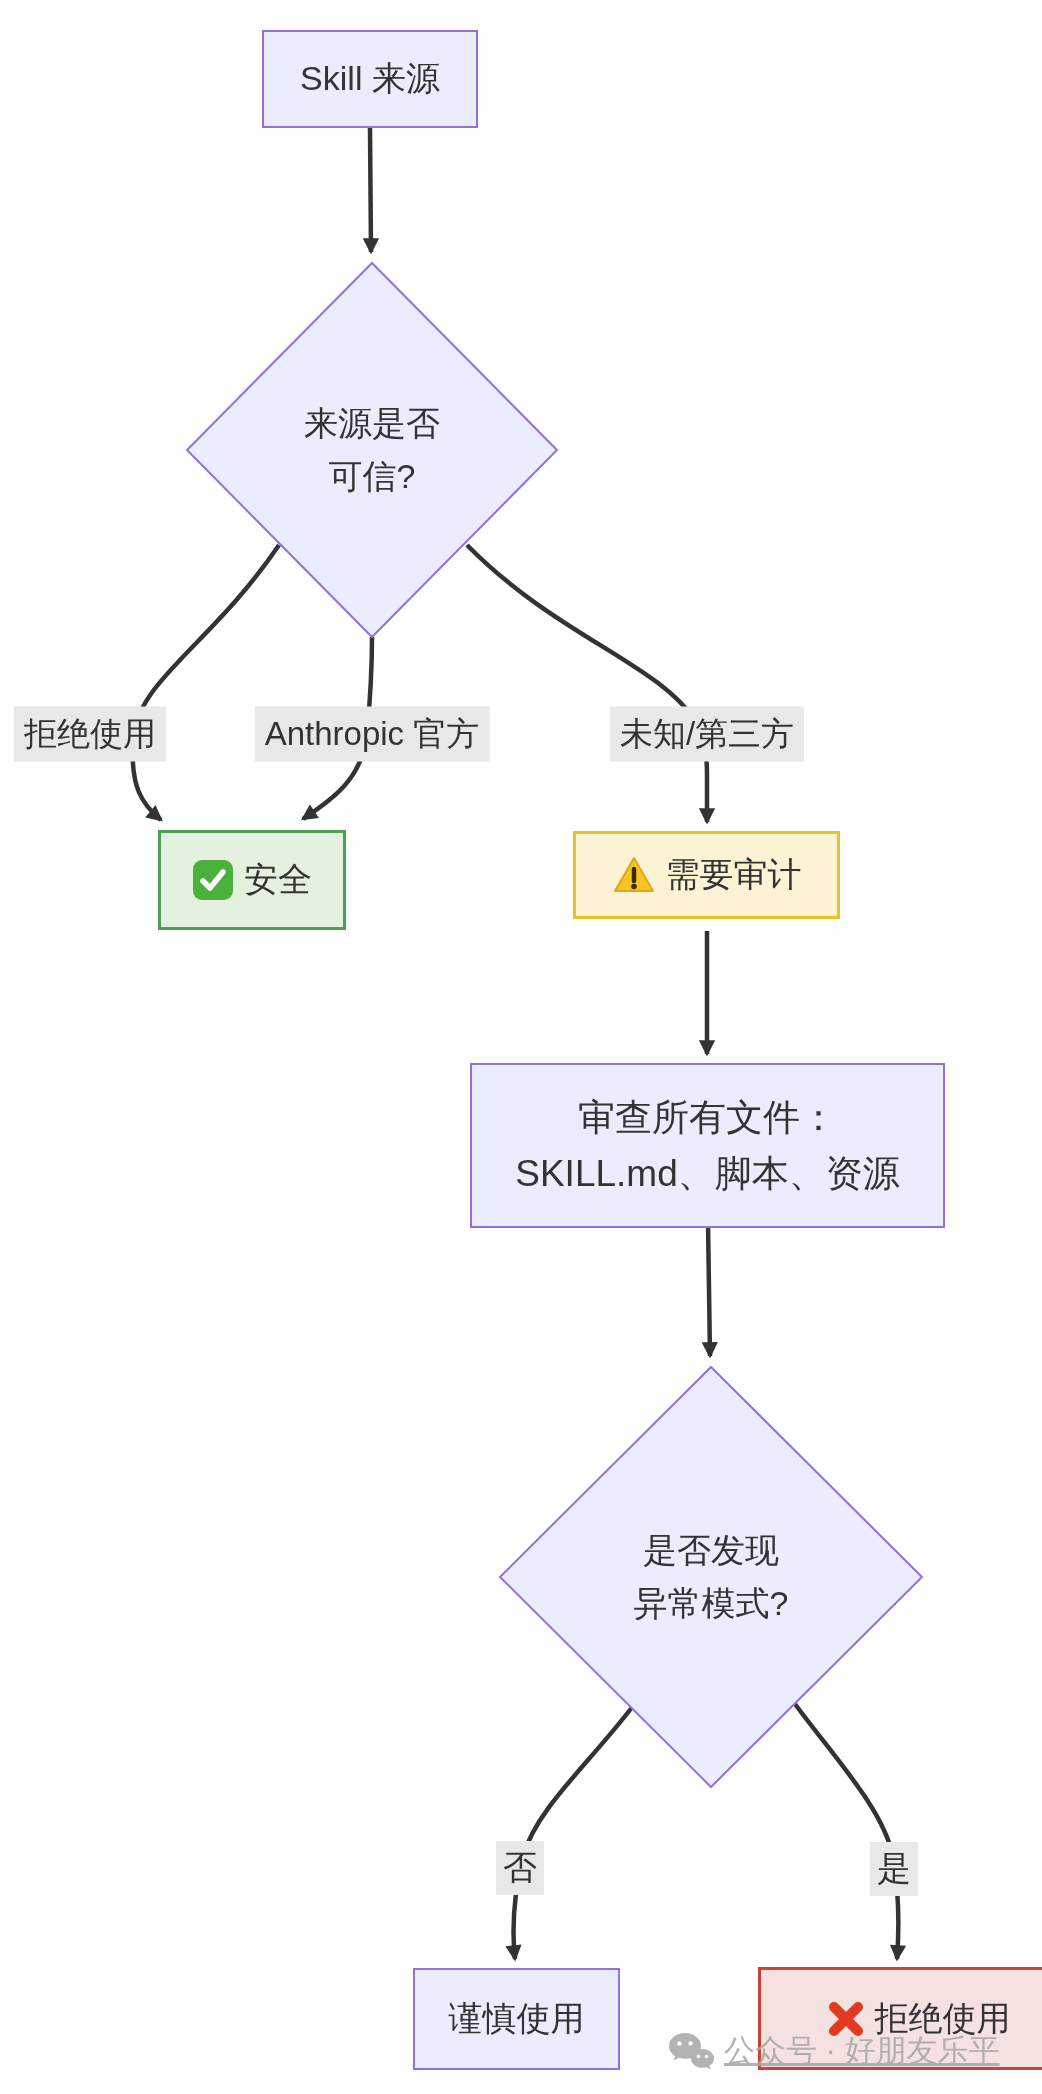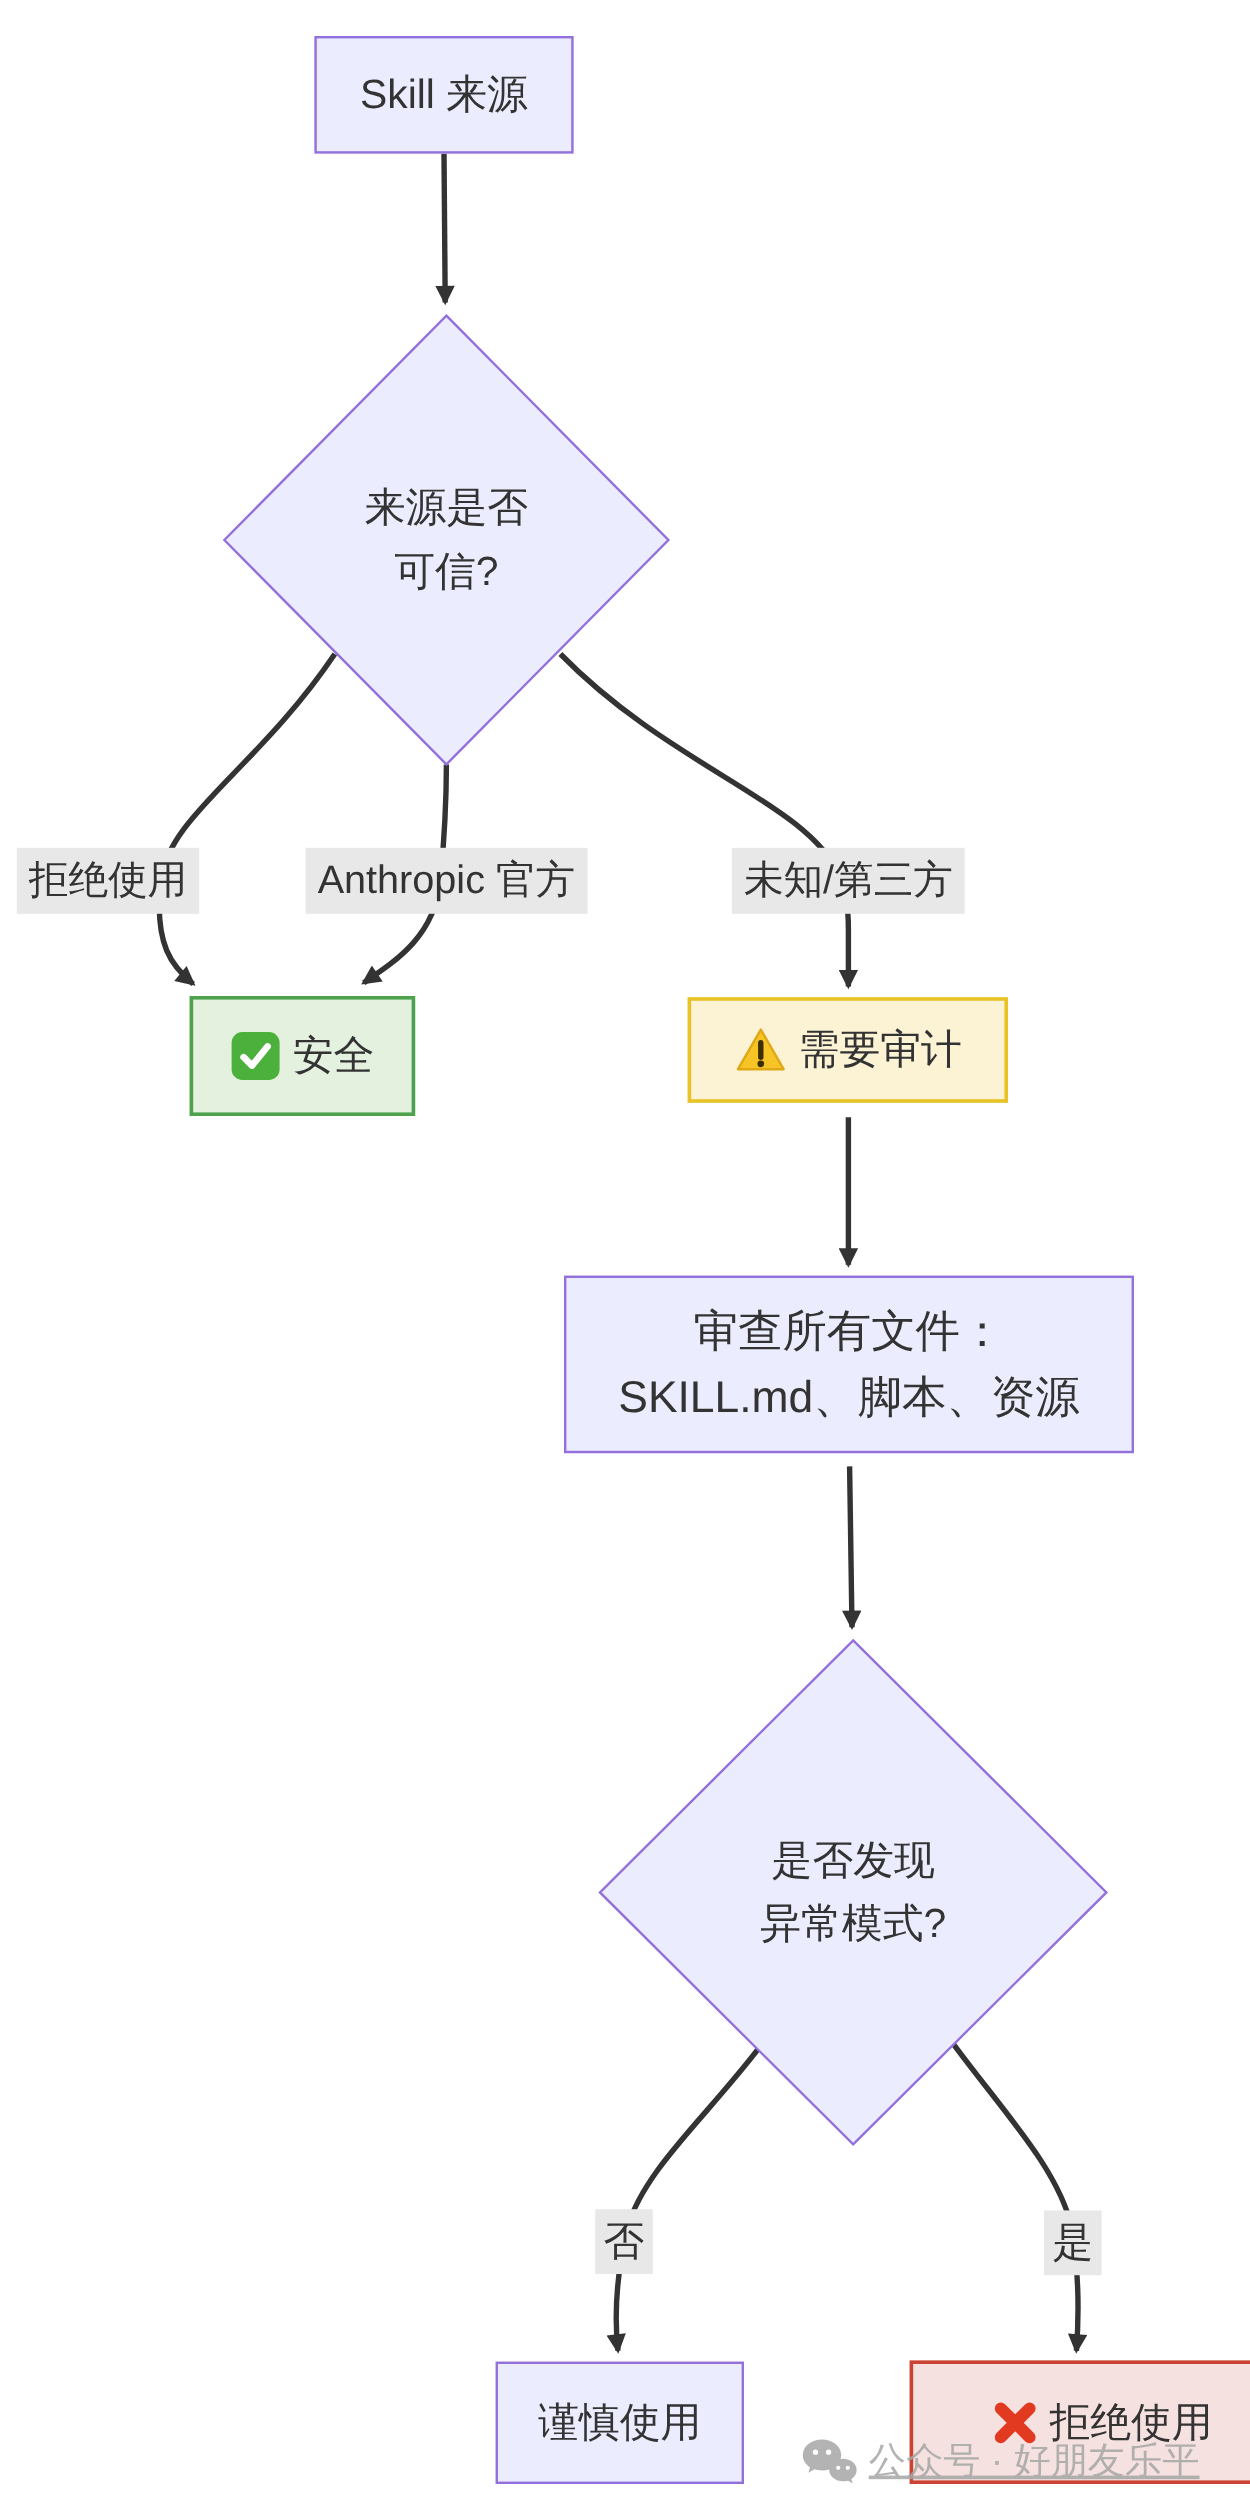--- a/index.html
+++ b/index.html
@@ -81,21 +81,21 @@
 
   <div class="node audit" style="left:573px;top:831px;width:267px;height:88px;">
     <svg class="icon" width="44" height="40" viewBox="0 0 44 40">
       <path d="M22 3 L41 36 L3 36 Z" style="fill:var(--icon-warn)" stroke="#DFA816" stroke-width="2" stroke-linejoin="round"></path>
       <line x1="22" y1="14" x2="22" y2="26" stroke="#3A2E00" stroke-width="4.5" stroke-linecap="round"></line>
       <circle cx="22" cy="31.5" r="2.8" fill="#3A2E00"></circle>
     </svg>
     <span>需要审计</span>
   </div>
 
-  <div class="node lavender two-line" style="left:470px;top:1063px;width:475px;height:148px;">
+  <div class="node lavender two-line" style="left:470px;top:1063px;width:475px;height:165px;">
     <div>
       <div>审查所有文件：</div>
       <div>SKILL.md、脚本、资源</div>
     </div>
   </div>
 
   <div class="diamond-text" style="left:711px;top:1577px;">
     <div>是否发现</div>
     <div>异常模式?</div>
   </div>

